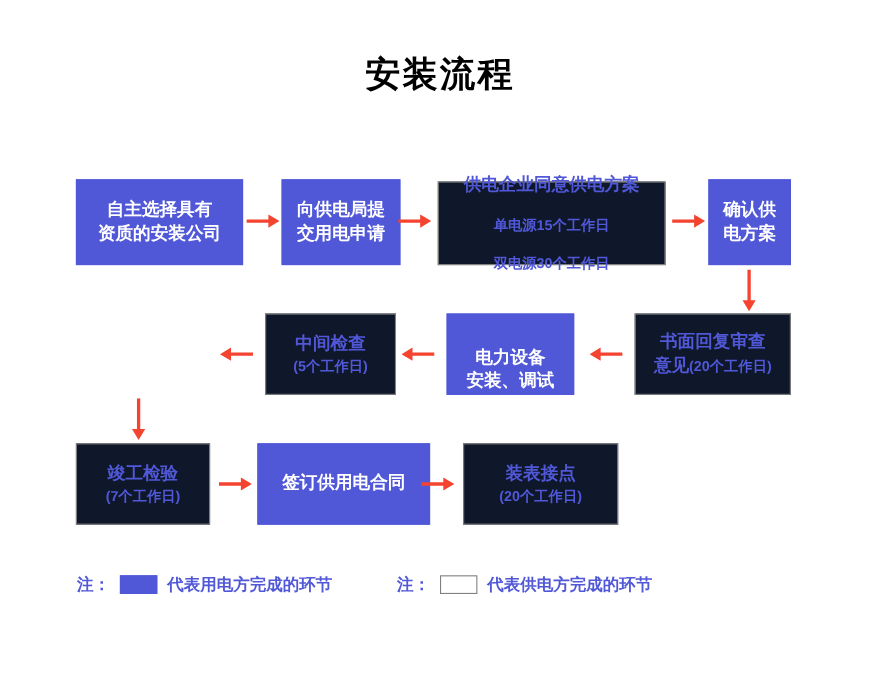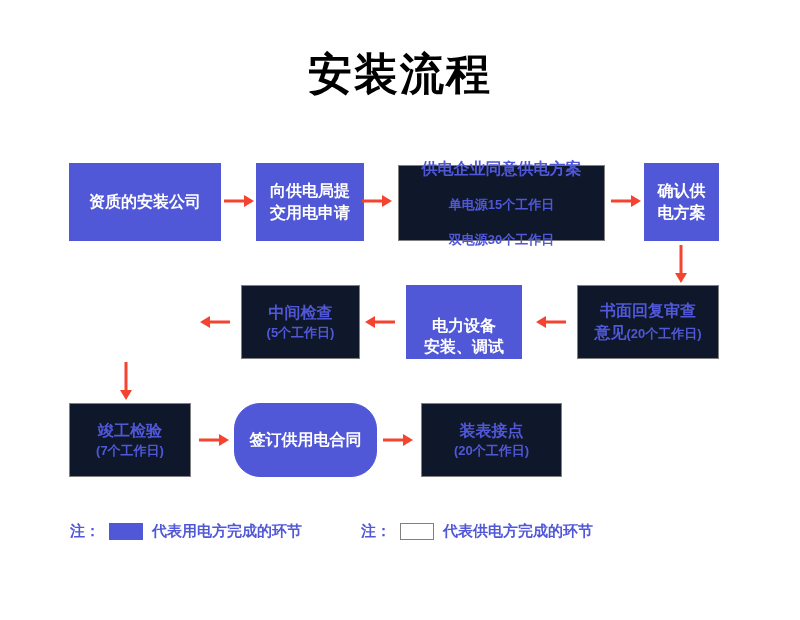--- a/index.html
+++ b/index.html
@@ -19,21 +19,21 @@
     width: 800px;
     height: 620px;
   }
   
   .title {
     position: absolute;
     left: 0;
     top: 48px;
     width: 800px;
     text-align: center;
-    font-size: 44px;
+    font-size: 32px;
     font-weight: bold;
     color: #000000;
     letter-spacing: 2px;
     line-height: 1.2;
   }
   
   .node {
     position: absolute;
     box-sizing: border-box;
     display: flex;
@@ -107,20 +107,21 @@
   }
 </style>
 </head>
 <body>
 
 <div id="canvas">
 
   <div class="title">安装流程</div>
 
   <div class="node filled" style="left:69px; top:163px; width:152px; height:78px;">
+    <div class="line-main">自主选择具有</div>
     <div class="line-main">资质的安装公司</div>
   </div>
 
   <div class="arrow" style="left:224px; top:193px;">
     <svg width="30" height="16" viewBox="0 0 30 16">
       <line x1="0" y1="8" x2="21" y2="8" stroke="#f4432f" stroke-width="3"></line>
       <polygon points="20,2 30,8 20,14" fill="#f4432f"></polygon>
     </svg>
   </div>
 
@@ -213,21 +214,21 @@
     <div class="line-sub">(7个工作日)</div>
   </div>
 
   <div class="arrow" style="left:199px; top:432px;">
     <svg width="30" height="16" viewBox="0 0 30 16">
       <line x1="0" y1="8" x2="21" y2="8" stroke="#f4432f" stroke-width="3"></line>
       <polygon points="20,2 30,8 20,14" fill="#f4432f"></polygon>
     </svg>
   </div>
 
-  <div class="node filled" style="left:234px; top:403px; width:143px; height:74px;border-radius:26px;">
+  <div class="node filled" style="left:234px; top:403px; width:157px; height:74px;">
     <div class="line-main">签订供用电合同</div>
   </div>
 
   <div class="arrow" style="left:383px; top:432px;">
     <svg width="30" height="16" viewBox="0 0 30 16">
       <line x1="0" y1="8" x2="21" y2="8" stroke="#f4432f" stroke-width="3"></line>
       <polygon points="20,2 30,8 20,14" fill="#f4432f"></polygon>
     </svg>
   </div>
 

